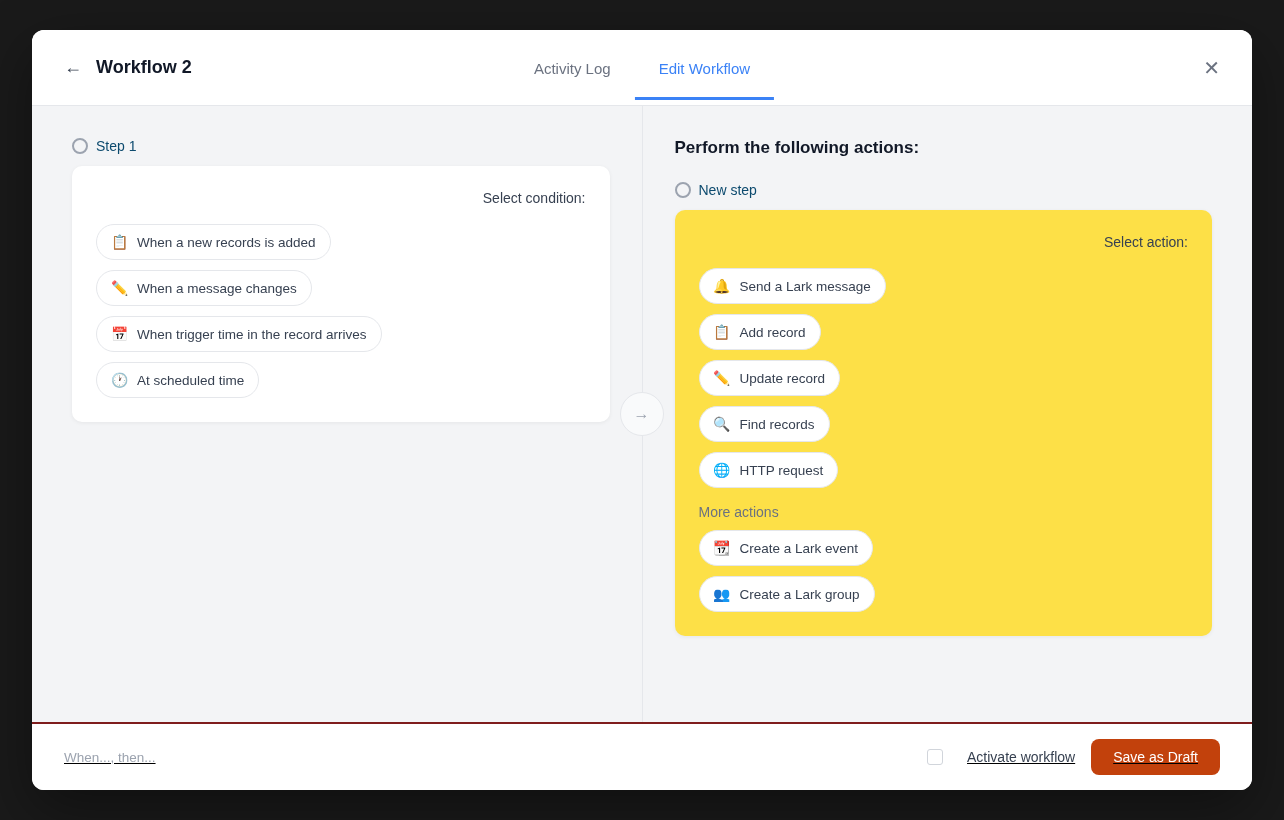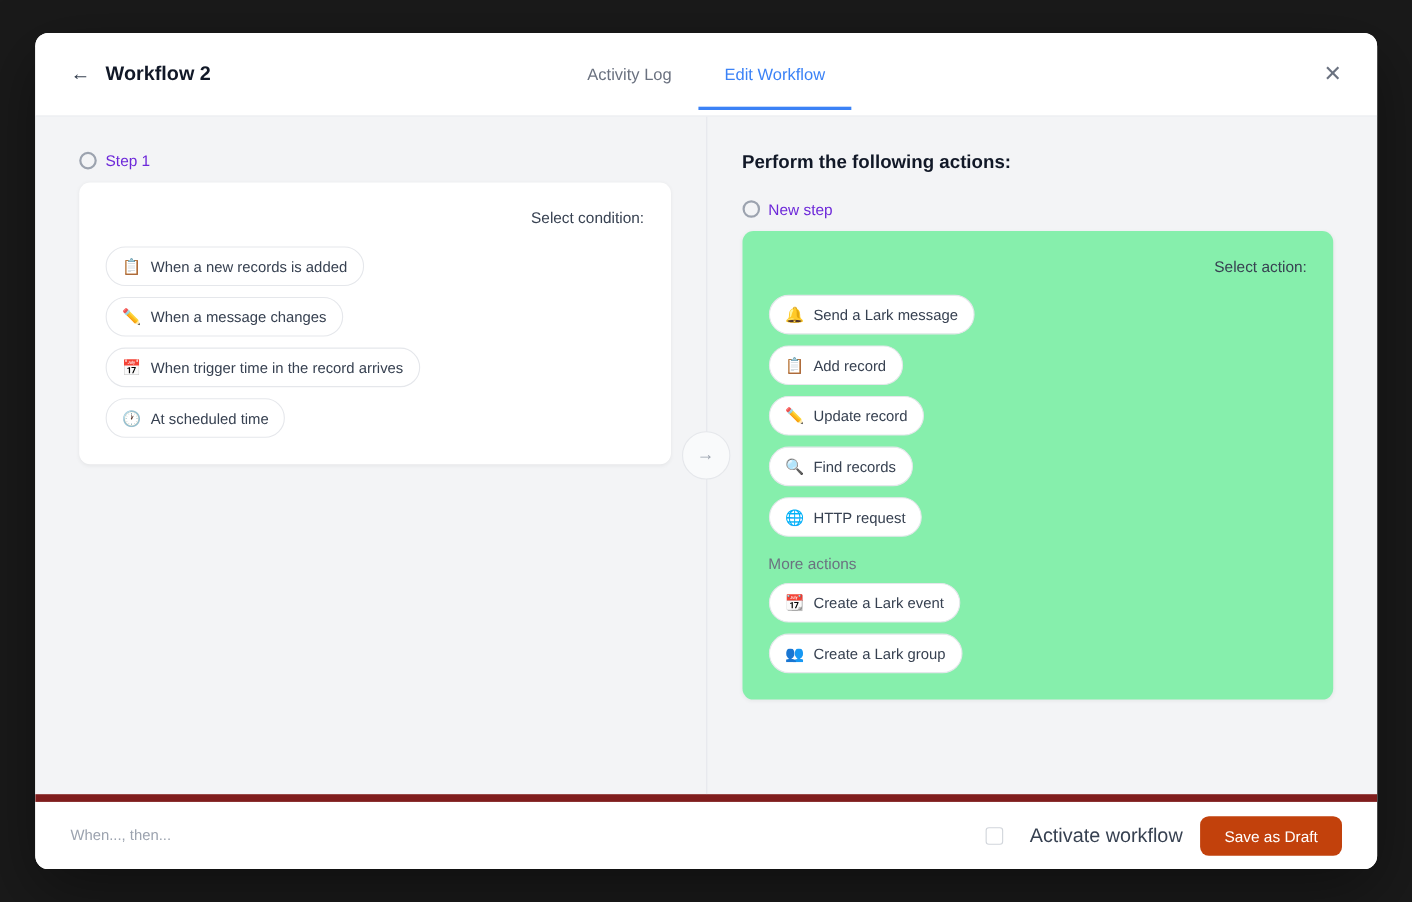--- a/index.html
+++ b/index.html
@@ -104,21 +104,21 @@
       font-size: 17px;
       font-weight: 600;
       color: #111827;
       margin-bottom: 24px;
     }
     .step-label {
       display: flex;
       align-items: center;
       gap: 8px;
       font-size: 14px;
-      color: #6d28d9;
+      color: #0c4a6e;
       margin-bottom: 12px;
     }
     .step-radio {
       width: 16px;
       height: 16px;
       border-radius: 50%;
       border: 2px solid #9ca3af;
       background: transparent;
       flex-shrink: 0;
     }
@@ -179,56 +179,57 @@
       color: #9ca3af;
       font-size: 16px;
       z-index: 10;
     }
     
     .right-panel {
       flex: 1;
       padding: 32px 40px 32px 32px;
     }
     .action-card {
-      background: #86efac;
+      background: #fde047;
       border-radius: 10px;
       padding: 24px;
       box-shadow: 0 1px 4px rgba(0,0,0,0.06);
     }
     .more-actions-label {
       font-size: 14px;
       color: #6b7280;
       margin: 16px 0 10px;
       font-weight: 500;
     }
     
     .modal-footer {
       height: 68px;
       background: #fff;
-      border-top: 7px solid #7f1d1d;
+      border-top: 2px solid #7f1d1d;
       display: flex;
       align-items: center;
       justify-content: space-between;
       padding: 0 32px;
       flex-shrink: 0;
+      text-decoration: underline;
     }
     .footer-summary {
       font-size: 13.5px;
       color: #9ca3af;
     }
     .footer-right {
       display: flex;
       align-items: center;
       gap: 16px;
     }
     .activate-label {
       display: flex;
       align-items: center;
       gap: 24px;
-      font-size: 18px;
+      font-size: 14px;
       color: #374151;
       cursor: pointer;
     }
     .activate-checkbox {
       width: 16px;
       height: 16px;
       border: 1.5px solid #d1d5db;
       border-radius: 3px;
       background: #fff;
     }

